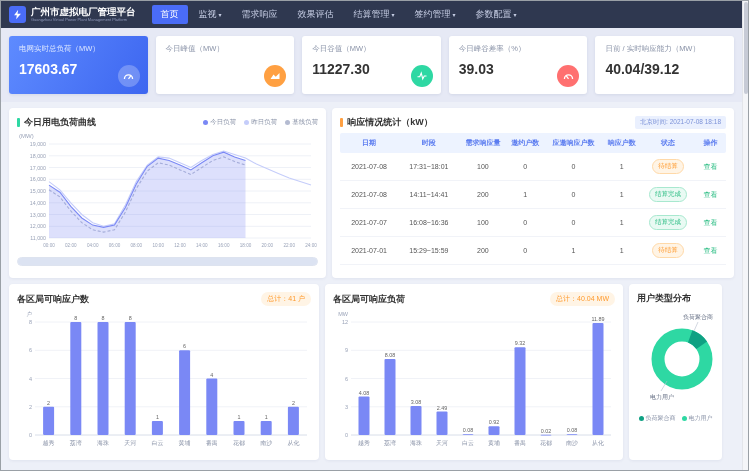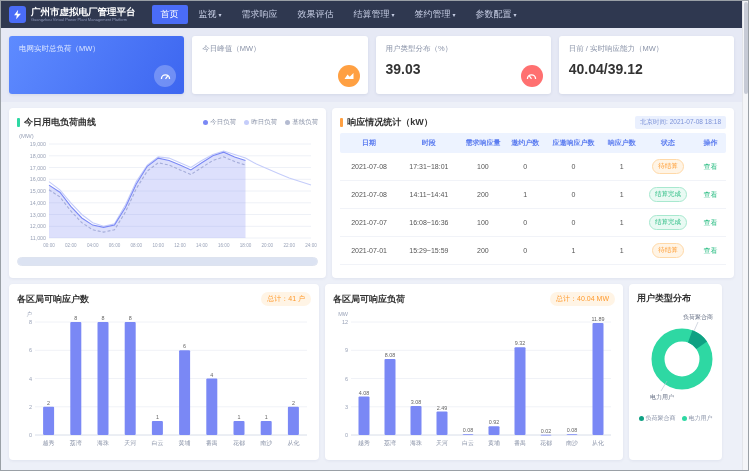--- a/index.html
+++ b/index.html
@@ -113,37 +113,47 @@
           <span>参数配置</span>
           <span class="caret">▾</span>
         </div>
       </nav>
   </header>
 
   <div class="kpi-band">
     <div class="kpi-row">
       <div class="kpi-card primary">
         <div class="kpi-label">电网实时总负荷（MW）</div>
+        <div class="kpi-value">17603.67</div>
         <div class="kpi-icon" style="background:rgba(255,255,255,.25)">
           <svg width="13" height="13" viewBox="0 0 16 16">
               <path d="M3 11a5 5 0 0 1 10 0" stroke="#fff" fill="none" stroke-width="1.6"></path>
               <line x1="8" y1="11" x2="11" y2="7" stroke="#fff" stroke-width="1.6"></line>
             </svg>
         </div>
       </div>
       <div class="kpi-card">
         <div class="kpi-label">今日峰值（MW）</div>
         <div class="kpi-icon" style="background:#FFA042">
           <svg width="12" height="12" viewBox="0 0 16 16">
               <path d="M2 12 L6 6 L9 9 L14 4 L14 12 Z" fill="#fff"></path>
             </svg>
         </div>
       </div>
       <div class="kpi-card">
-        <div class="kpi-label">用户类型分布（%）</div>
+        <div class="kpi-label">今日谷值（MW）</div>
+        <div class="kpi-value">11227.30</div>
+        <div class="kpi-icon" style="background:#2ED8A3">
+          <svg width="12" height="12" viewBox="0 0 16 16">
+              <polyline points="2,9 5,9 7,4 9,12 11,8 14,8" stroke="#fff" fill="none" stroke-width="1.5"></polyline>
+            </svg>
+        </div>
+      </div>
+      <div class="kpi-card">
+        <div class="kpi-label">今日峰谷差率（%）</div>
         <div class="kpi-value">39.03</div>
         <div class="kpi-icon" style="background:#FF7070">
           <svg width="13" height="13" viewBox="0 0 16 16">
               <path d="M3 11a5 5 0 0 1 10 0" stroke="#fff" fill="none" stroke-width="1.6"></path>
               <line x1="8" y1="11" x2="5" y2="7" stroke="#fff" stroke-width="1.6"></line>
             </svg>
         </div>
       </div>
       <div class="kpi-card">
         <div class="kpi-label">日前 / 实时响应能力（MW）</div>

